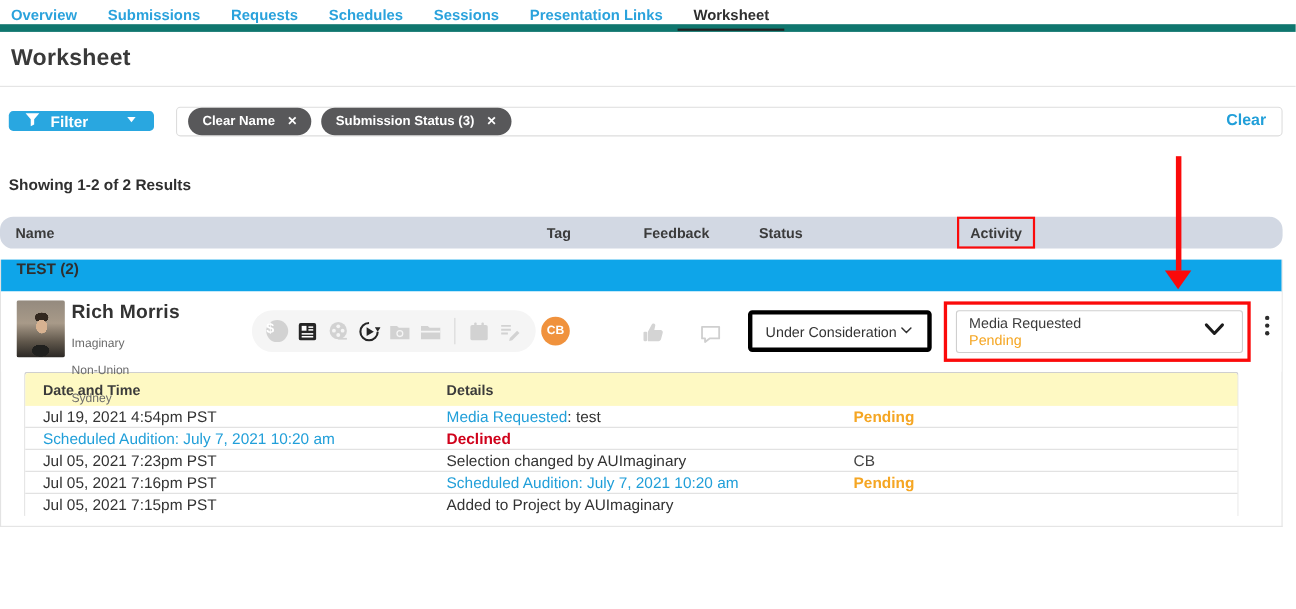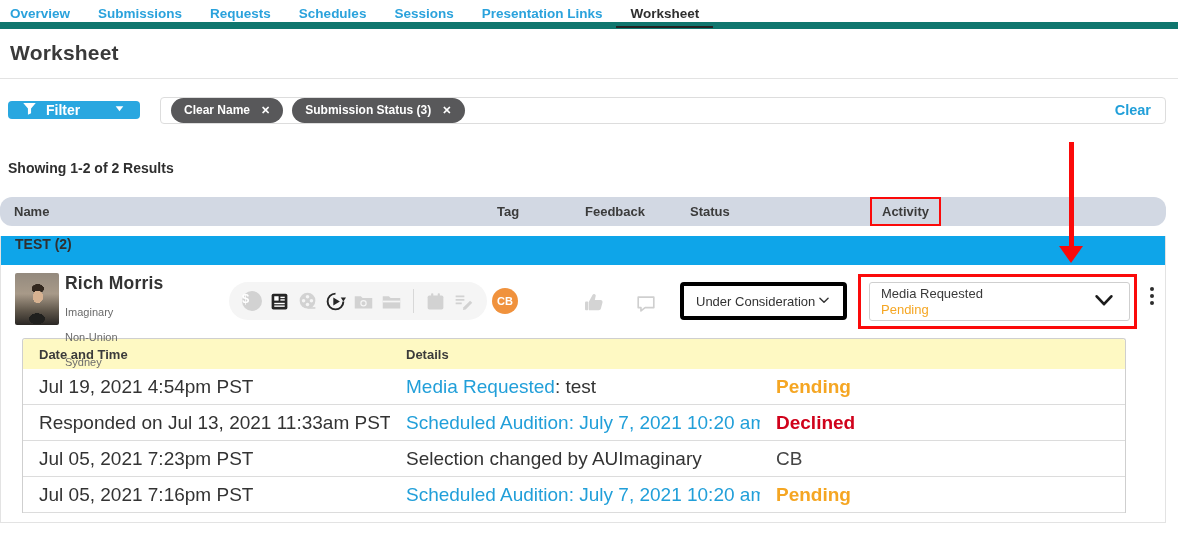--- a/index.html
+++ b/index.html
@@ -94,22 +94,22 @@
   .activity-line1 { font-size: 13px; color: #3a3a3a; }
   .activity-line2 { font-size: 13px; color: #f5a623; }
   .activity-select .caret { margin-left: auto; }
   .kebab { position: absolute; left: 1144px; top: 22px; width: 14px; cursor: pointer; display: flex; flex-direction: column; gap: 3px; align-items: center; }
   .kebab i { width: 4px; height: 4px; border-radius: 50%; background: #2d2d2d; display: block; }
   
   .log { margin: 0 41px 9px 21px; width: 1104px; border: 1px solid #cfcfcf; border-radius: 3px 3px 0 0; border-bottom: none; }
   .log-header { height: 30px; background: #fef9c3; border-radius: 3px 3px 0 0;
     display: grid; grid-template-columns: 367px 370px 1fr; align-items: center; }
   .log-header .th { font-size: 13px; font-weight: bold; color: #3b3b3b; padding-left: 16px; }
-  .log-row { height: 36px; border-bottom: 1px solid #dcdcdc; background: #fff;
-    display: grid; grid-template-columns: 367px 370px 1fr; align-items: center; font-size: 19px; }
+  .log-row { height: 20px; border-bottom: 1px solid #dcdcdc; background: #fff;
+    display: grid; grid-template-columns: 367px 370px 1fr; align-items: center; font-size: 14px; }
   .log-row > div { padding-left: 16px; white-space: nowrap; overflow: hidden; }
   .log-link { color: #219fd9; cursor: pointer; }
   .det-pending { color: #f5a623; font-weight: bold; }
   .det-declined { color: #d0021b; font-weight: bold; }
   .det-plain { color: #444; }
   
   .arrow-line { position: absolute; left: 1069px; top: 142px; width: 5px; height: 104px; background: #fb0a0a; }
   .arrow-head { position: absolute; left: 1059px; top: 246px; width: 0; height: 0;
     border-left: 12px solid transparent; border-right: 12px solid transparent; border-top: 17px solid #fb0a0a; }
 </style>
@@ -292,34 +292,38 @@
       <div class="th">Details</div>
     </div>
 
     <div class="log-row">
       <div>Jul 19, 2021 4:54pm PST</div>
       <div><span class="log-link">Media Requested</span><span>: test</span></div>
       <div class="det-pending">Pending</div>
     </div>
 
     <div class="log-row">
-      <div>Responded on Jul 13, 2021 11:33am PST</div>
       <div><span class="log-link">Scheduled Audition: July 7, 2021 10:20 am</span><span></span></div>
       <div class="det-declined">Declined</div>
     </div>
 
     <div class="log-row">
       <div>Jul 05, 2021 7:23pm PST</div>
       <div><span class="log-link"></span><span>Selection changed by AUImaginary</span></div>
       <div class="det-plain">CB</div>
     </div>
 
     <div class="log-row">
       <div>Jul 05, 2021 7:16pm PST</div>
       <div><span class="log-link">Scheduled Audition: July 7, 2021 10:20 am</span><span></span></div>
       <div class="det-pending">Pending</div>
     </div>
 
+    <div class="log-row" style="border-bottom:none">
+      <div>Jul 05, 2021 7:15pm PST</div>
+      <div><span class="log-link"></span><span>Added to Project by AUImaginary</span></div>
+      <div class="det-plain"></div>
+    </div>
   </div>
 </div>
 
 <div class="arrow-line"></div>
 <div class="arrow-head"></div>
 
 </body></html>

